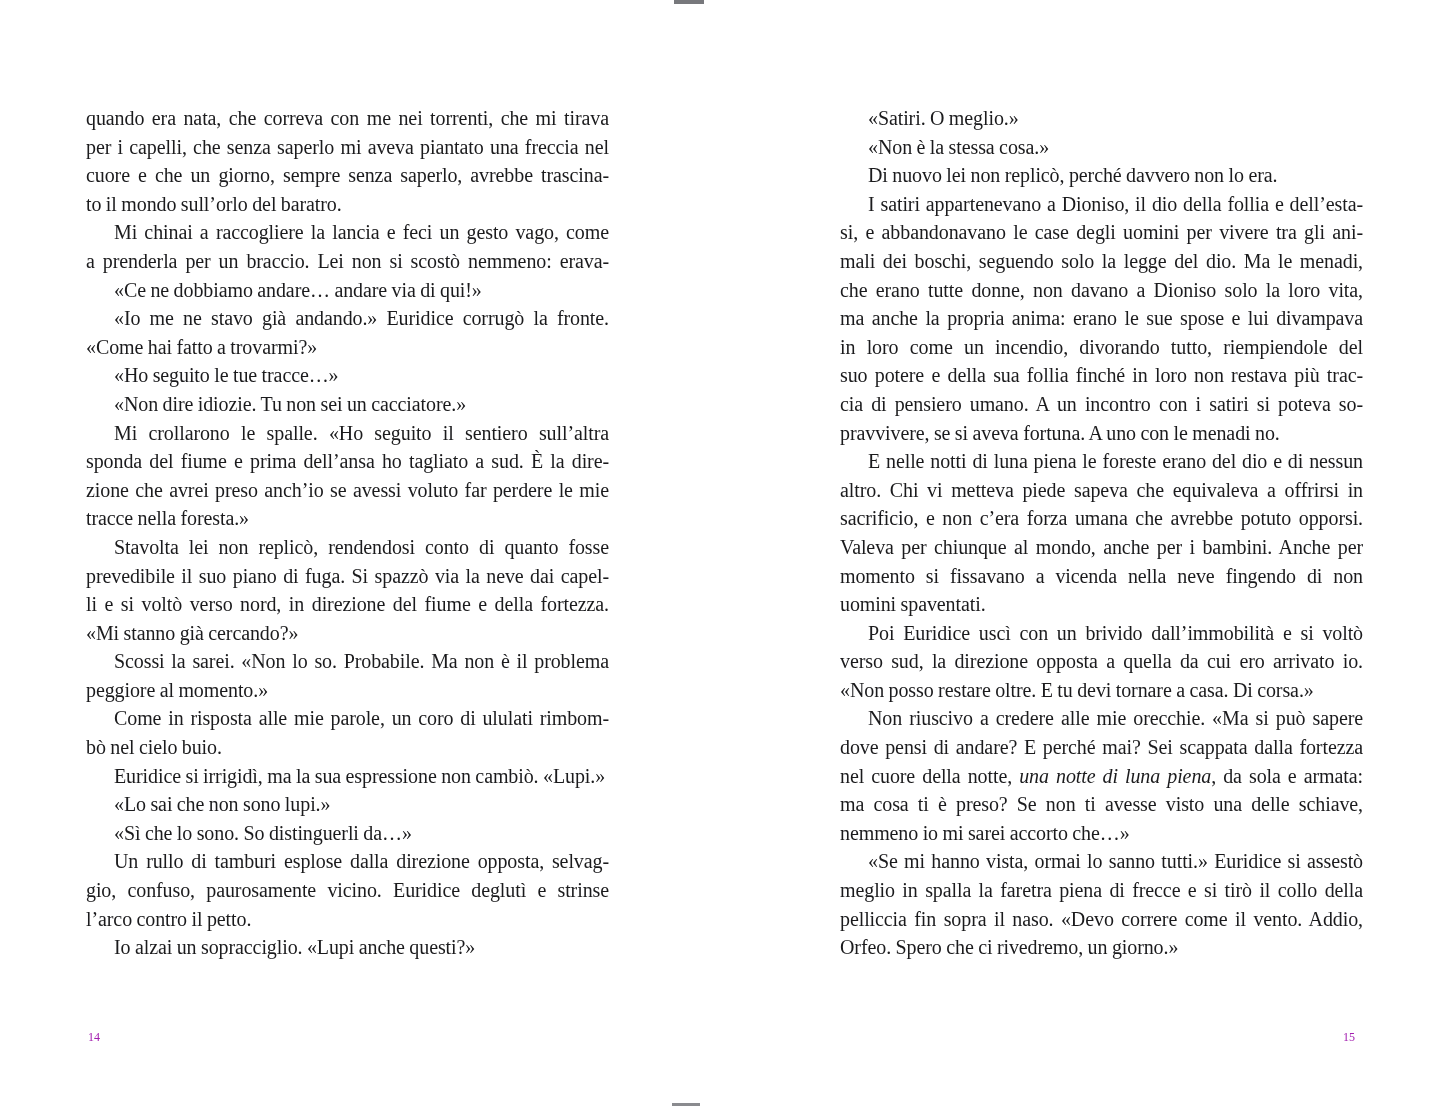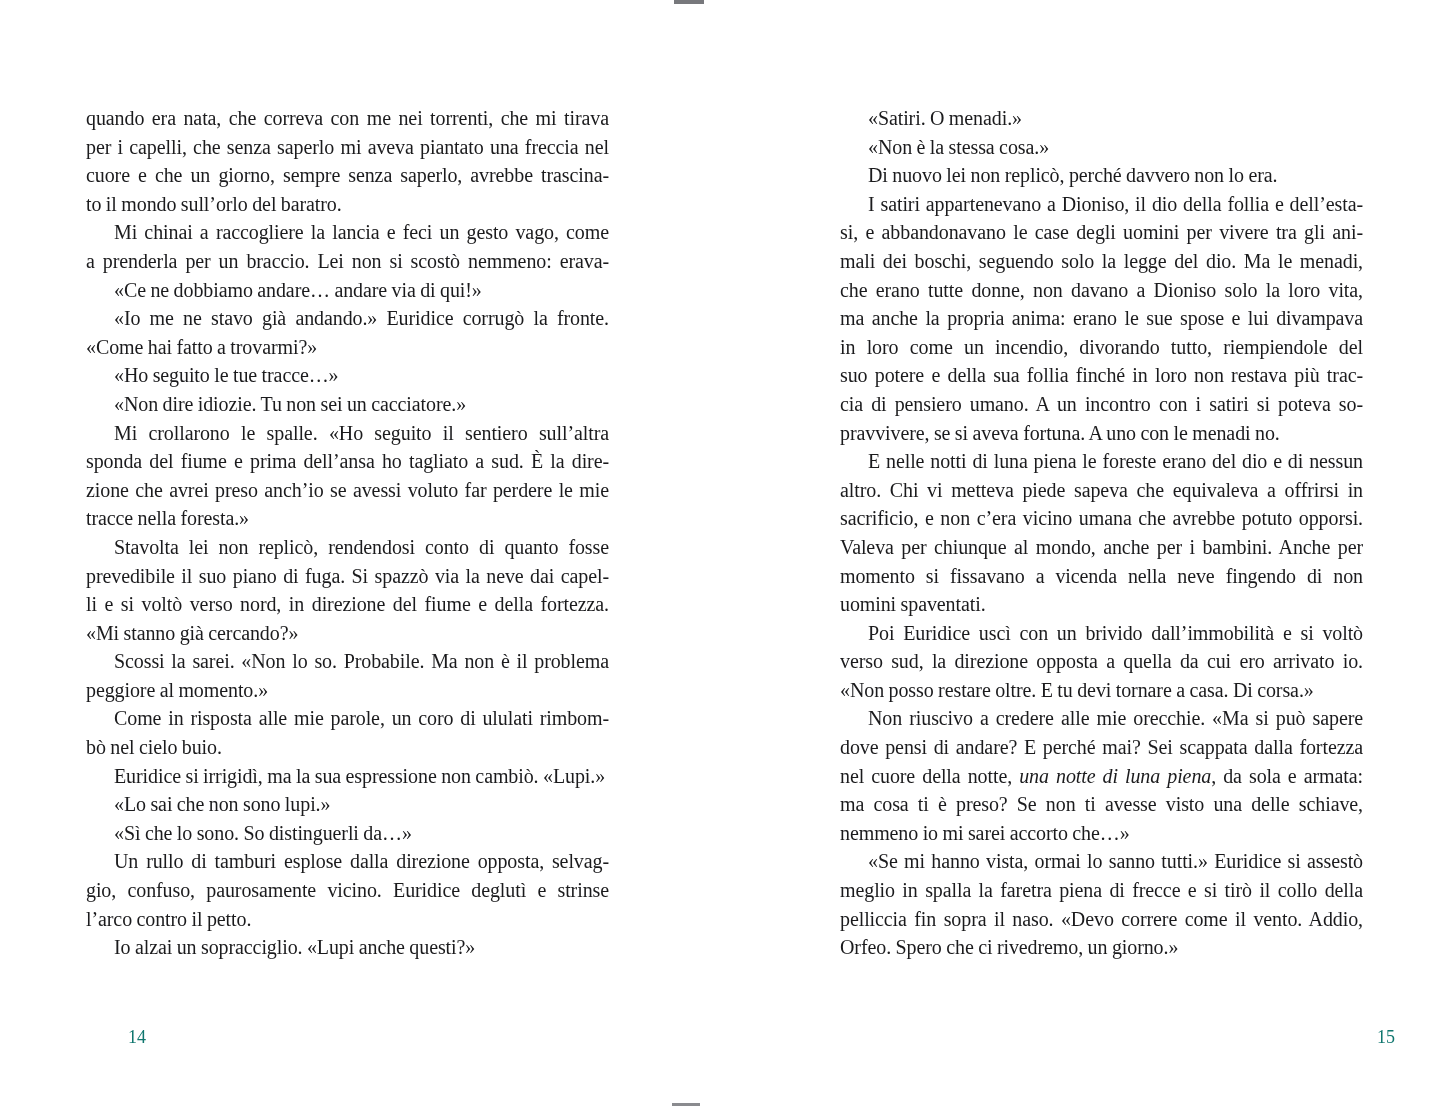--- a/index.html
+++ b/index.html
@@ -31,24 +31,23 @@
     text-align: justify;
     text-align-last: justify;
     white-space: normal;
   }
   .line.last { text-align-last: left; }
   .line.indent { text-indent: 28px; }
   .line i { font-style: italic; }
   .page-number {
     position: absolute;
     top: 1027px;
-    font-size: 18px;
+    font-size: 12px;
     line-height: 20px;
-    color: #0f766e;
-    margin-left: 40px;
+    color: #a21caf;
   }
   #page-num-left { left: 88px; }
   #page-num-right {
     left: 832px;
     width: 523px;
     text-align: right;
   }
   .dash {
     position: absolute;
     background: #7d7e82;
@@ -119,21 +118,21 @@
         <div class="line indent">Un rullo di tamburi esplose dalla direzione opposta, selvag-</div>
         <div class="line">gio, confuso, paurosamente vicino. Euridice deglutì e strinse</div>
         <div class="line last">l’arco contro il petto.</div>
       </div>
       <div class="para">
         <div class="line last indent">Io alzai un sopracciglio. «Lupi anche questi?»</div>
       </div>
     </div>
   <div id="right-text" class="text-block">
       <div class="para">
-        <div class="line last indent">«Satiri. O menadi.»</div>
+        <div class="line last indent">«Satiri. O meglio.»</div>
       </div>
       <div class="para">
         <div class="line last indent">«Non è la stessa cosa.»</div>
       </div>
       <div class="para">
         <div class="line last indent">Di nuovo lei non replicò, perché davvero non lo era.</div>
       </div>
       <div class="para">
         <div class="line indent">I satiri appartenevano a Dioniso, il dio della follia e dell’esta-</div>
         <div class="line">si, e abbandonavano le case degli uomini per vivere tra gli ani-</div>
@@ -141,21 +140,21 @@
         <div class="line">che erano tutte donne, non davano a Dioniso solo la loro vita,</div>
         <div class="line">ma anche la propria anima: erano le sue spose e lui divampava</div>
         <div class="line">in loro come un incendio, divorando tutto, riempiendole del</div>
         <div class="line">suo potere e della sua follia finché in loro non restava più trac-</div>
         <div class="line">cia di pensiero umano. A un incontro con i satiri si poteva so-</div>
         <div class="line last">pravvivere, se si aveva fortuna. A uno con le menadi no.</div>
       </div>
       <div class="para">
         <div class="line indent">E nelle notti di luna piena le foreste erano del dio e di nessun</div>
         <div class="line">altro. Chi vi metteva piede sapeva che equivaleva a offrirsi in</div>
-        <div class="line">sacrificio, e non c’era vicino umana che avrebbe potuto opporsi.</div>
+        <div class="line">sacrificio, e non c’era forza umana che avrebbe potuto opporsi.</div>
         <div class="line">Valeva per chiunque al mondo, anche per i bambini. Anche per</div>
         <div class="line">momento si fissavano a vicenda nella neve fingendo di non</div>
         <div class="line last">uomini spaventati.</div>
       </div>
       <div class="para">
         <div class="line indent">Poi Euridice uscì con un brivido dall’immobilità e si voltò</div>
         <div class="line">verso sud, la direzione opposta a quella da cui ero arrivato io.</div>
         <div class="line last">«Non posso restare oltre. E tu devi tornare a casa. Di corsa.»</div>
       </div>
       <div class="para">

